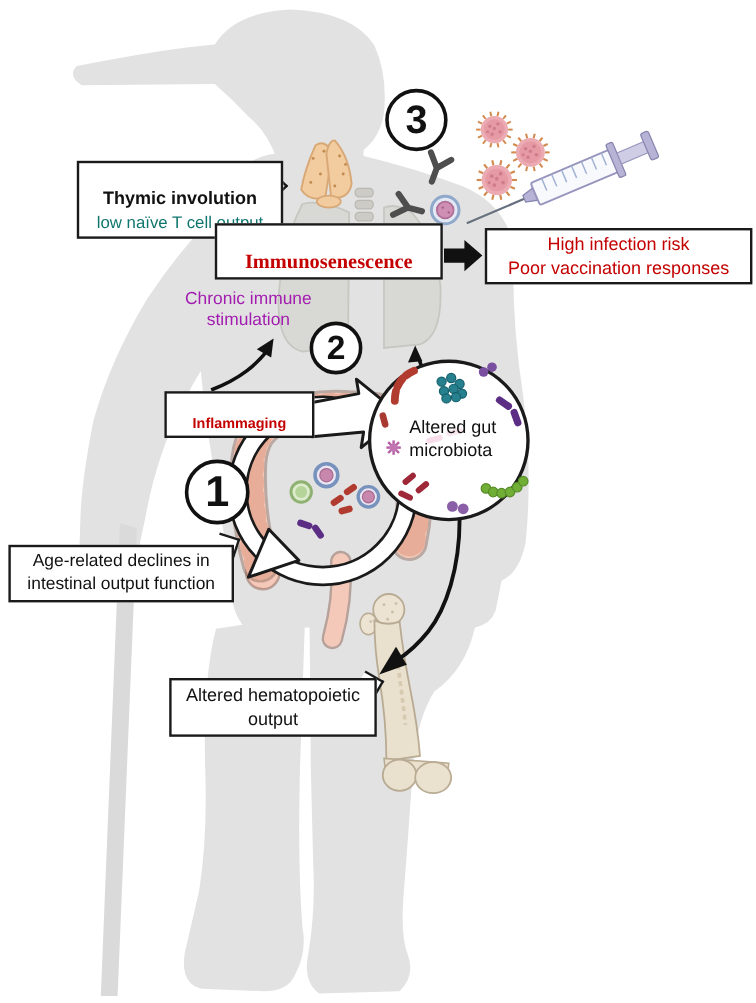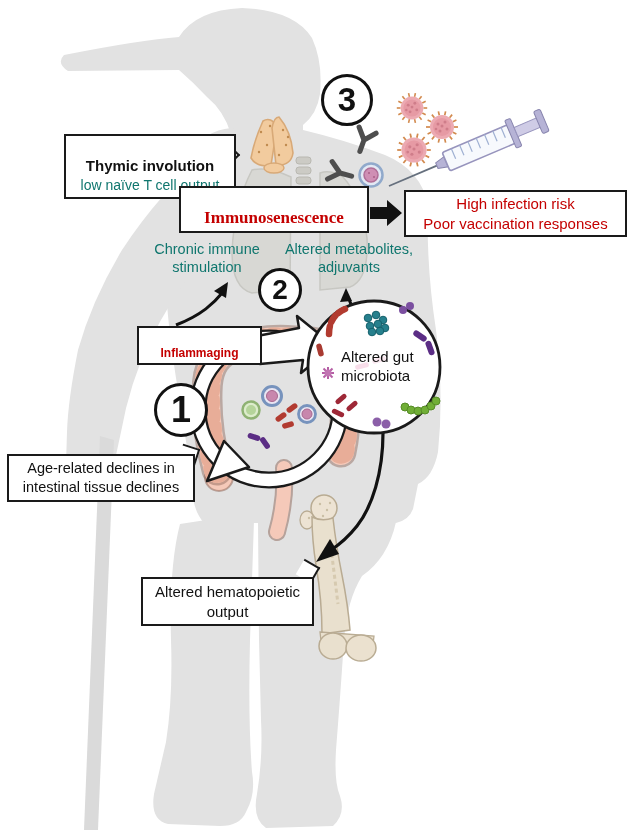--- a/index.html
+++ b/index.html
@@ -1,19 +1,19 @@
 <!DOCTYPE html>
 <html><head>
 <meta charset="utf-8">
 <style>
   html,body{margin:0;padding:0;background:#fff;}
   #fig{position:relative;width:630px;height:836px;background:#fff;overflow:hidden;
        font-family:"Liberation Sans",sans-serif;}
   #fig svg.base{position:absolute;left:0;top:0;z-index:1;}
-  .freelabel{position:absolute;z-index:5;text-align:center;color:#0f766e;font-size:14.5px;
+  .freelabel{position:absolute;z-index:5;text-align:center;color:#a21caf;font-size:14.5px;
              line-height:1.22;white-space:nowrap;}
   .box{position:absolute;z-index:9;background:#fff;border:2.5px solid #1a1a1a;
        text-align:center;color:#111;font-size:14.5px;line-height:1.3;padding:3px 4px;}
   .box .l{display:block;white-space:nowrap;}
   .muted{color:#0f766e;}
   .red{color:#c40000;}
   .bold{font-weight:bold;margin-top:17px;}
   .tail{position:absolute;z-index:8;background:#fff;border-top:2.5px solid #1a1a1a;
         border-right:2.5px solid #1a1a1a;}
   .stepnum{position:absolute;z-index:10;background:#fff;border:3.5px solid #111;
@@ -251,24 +251,20 @@
       <rect x="132" y="-15" width="6" height="30" rx="1.5" fill="#b6b3d6" stroke="#8784ad" stroke-width="1"></rect>
       <rect x="138" y="-5" width="25" height="10" fill="#cfcce6" stroke="#9794bd" stroke-width="1"></rect>
       <rect x="162" y="-12" width="7" height="24" rx="2" fill="#b6b3d6" stroke="#8784ad" stroke-width="1"></rect>
     </g>
   </svg>
 
   <div class="freelabel" style="left:137px;top:241px;width:140px;">
     <span class="l" style="display:block;">Chronic immune</span>
     <span class="l" style="display:block;">stimulation</span>
   </div>
-  <div class="freelabel" style="left:276px;top:241px;width:146px;">
-    <span class="l" style="display:block;">Altered metabolites,</span>
-    <span class="l" style="display:block;">adjuvants</span>
-  </div>
   <div class="gutlabel" style="left:341px;top:348px;">
     <span style="display:block;">Altered gut</span>
     <span style="display:block;">microbiota</span>
   </div>
 
   <div class="tail" style="left:216px;top:145px;width:18px;height:18px;transform:rotate(45deg);"></div>
   <div class="box" style="left:64px;top:134px;width:160px;">
     <span class="l bold" style="font-size:15px;">Thymic involution</span>
     <span class="l muted" style="font-size:14px;">low naïve T cell output</span>
   </div>
@@ -282,25 +278,25 @@
     <span class="l red" style="font-size:15px;">Poor vaccination responses</span>
   </div>
 
   <div class="box" style="left:137px;top:326px;width:121px;padding:1px 0;">
     <span class="l red bold" style="font-size:12px;">Inflammaging</span>
   </div>
 
   <div class="tail" style="left:180px;top:446px;width:16px;height:16px;transform:rotate(18deg);"></div>
   <div class="box" style="left:7px;top:454px;width:184px;padding:3px 0;">
     <span class="l">Age-related declines in</span>
-    <span class="l">intestinal tissue declines</span>
+    <span class="l">intestinal output function</span>
   </div>
 
   <div class="tail" style="left:299px;top:562px;width:16px;height:16px;transform:rotate(30deg);"></div>
-  <div class="box" style="left:141px;top:565px;width:169px;padding:3px 0;margin-top:12px;">
+  <div class="box" style="left:141px;top:565px;width:169px;padding:3px 0;">
     <span class="l" style="font-size:15px;">Altered hematopoietic</span>
     <span class="l" style="font-size:15px;">output</span>
   </div>
 
   <div class="stepnum" style="left:154px;top:383px;width:48px;height:48px;font-size:36px;">
     <span>1</span>
   </div>
   <div class="stepnum" style="left:258px;top:268px;width:38px;height:38px;font-size:28px;">
     <span>2</span>
   </div>

